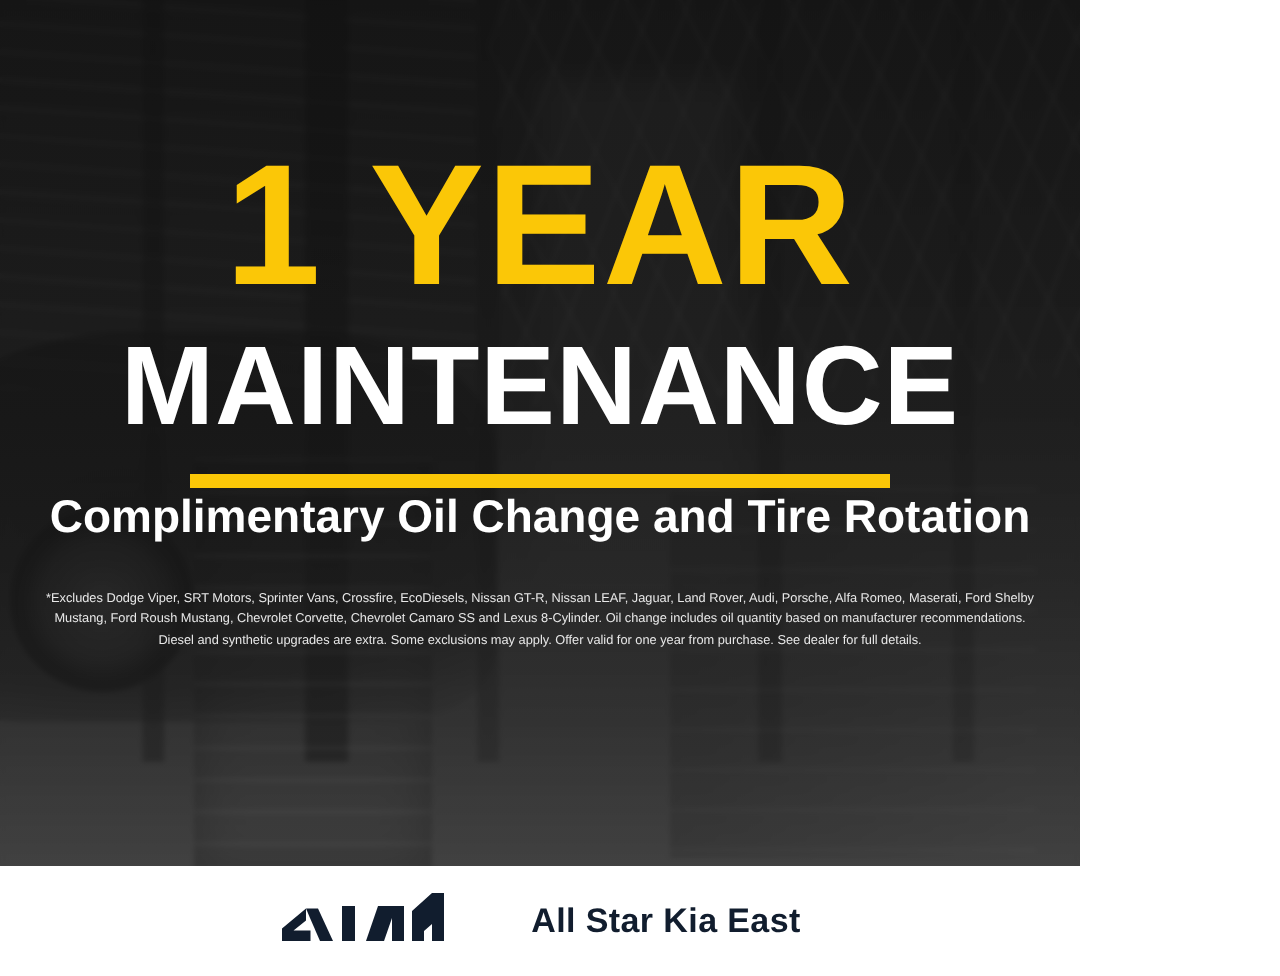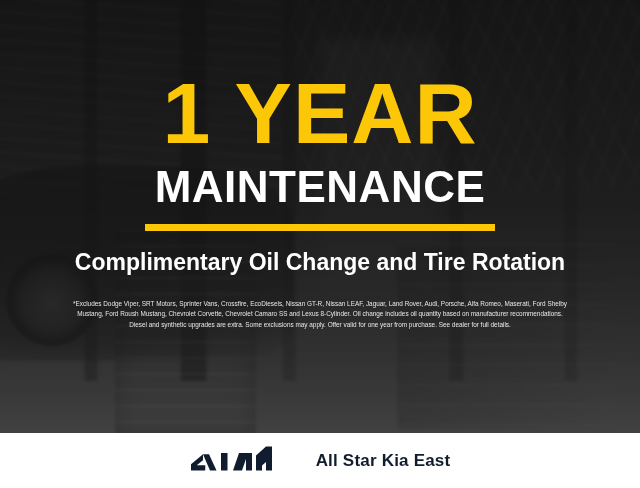--- a/index.html
+++ b/index.html
@@ -6,21 +6,21 @@
     margin: 0;
     padding: 0;
     background: #ffffff;
   }
   body {
     font-family: "Liberation Sans", sans-serif;
   }
 
   .banner {
     position: relative;
-    width: 640px;
+    width: 540px;
     height: 488px;
     overflow: hidden;
     background: #6d28d9;
     text-decoration: underline;
   }
 
   
   .photo {
     position: absolute;
     inset: 0;
@@ -156,33 +156,32 @@
     font-size: 40px;
     line-height: 1.07;
     font-weight: bold;
     letter-spacing: 0.5px;
     color: #ffffff;
     text-align: center;
     white-space: nowrap;
   }
   .headline-sub .line2 {
     display: block;
-    font-size: 44px;
+    font-size: 56px;
     letter-spacing: 0.5px;
   }
 
   .divider {
     margin-top: 14px;
     width: 350px;
     height: 7px;
     background: #FBC707;
   }
 
   .offer {
-    margin-top: 17px;
     font-size: 23px;
     line-height: 1.30;
     font-weight: bold;
     color: #ffffff;
     text-align: center;
     white-space: nowrap;
   }
   .offer .line2 { display: block; }
 
   .disclaimer {

